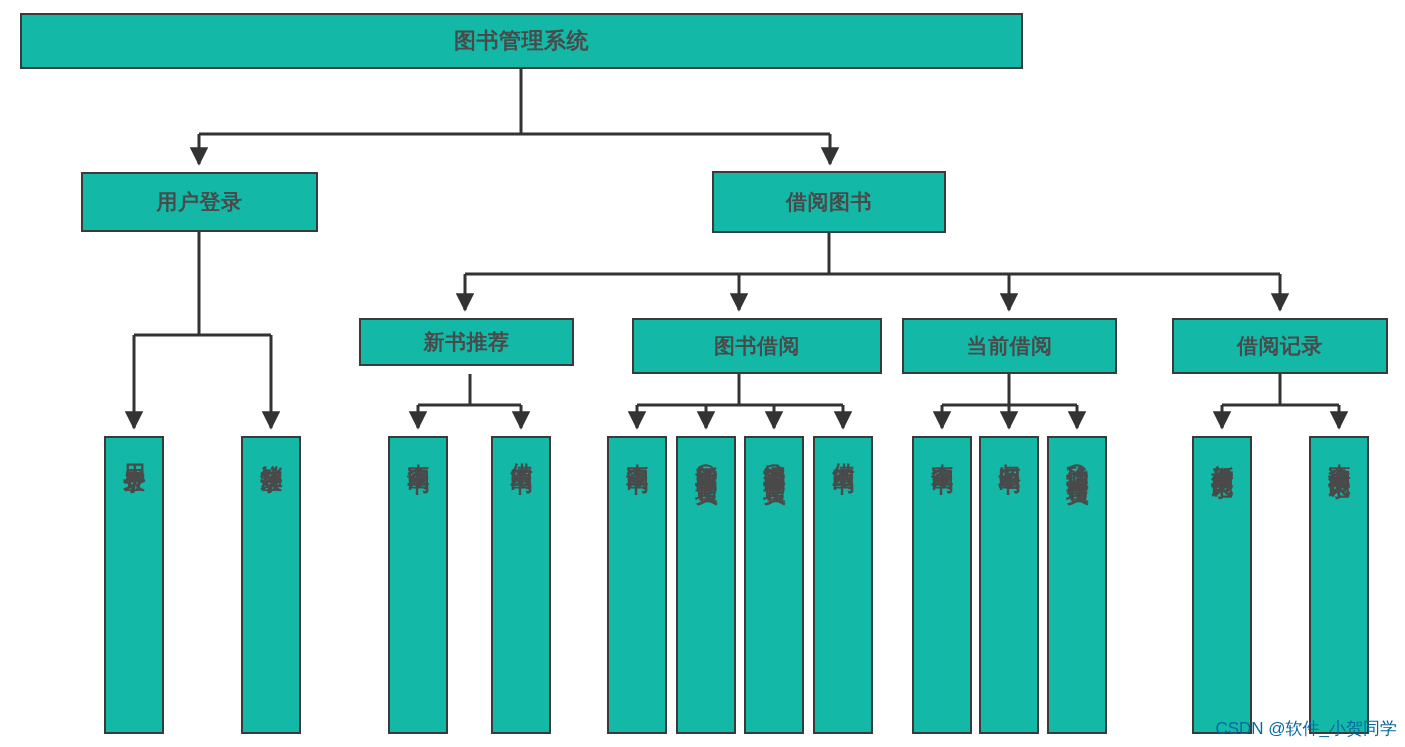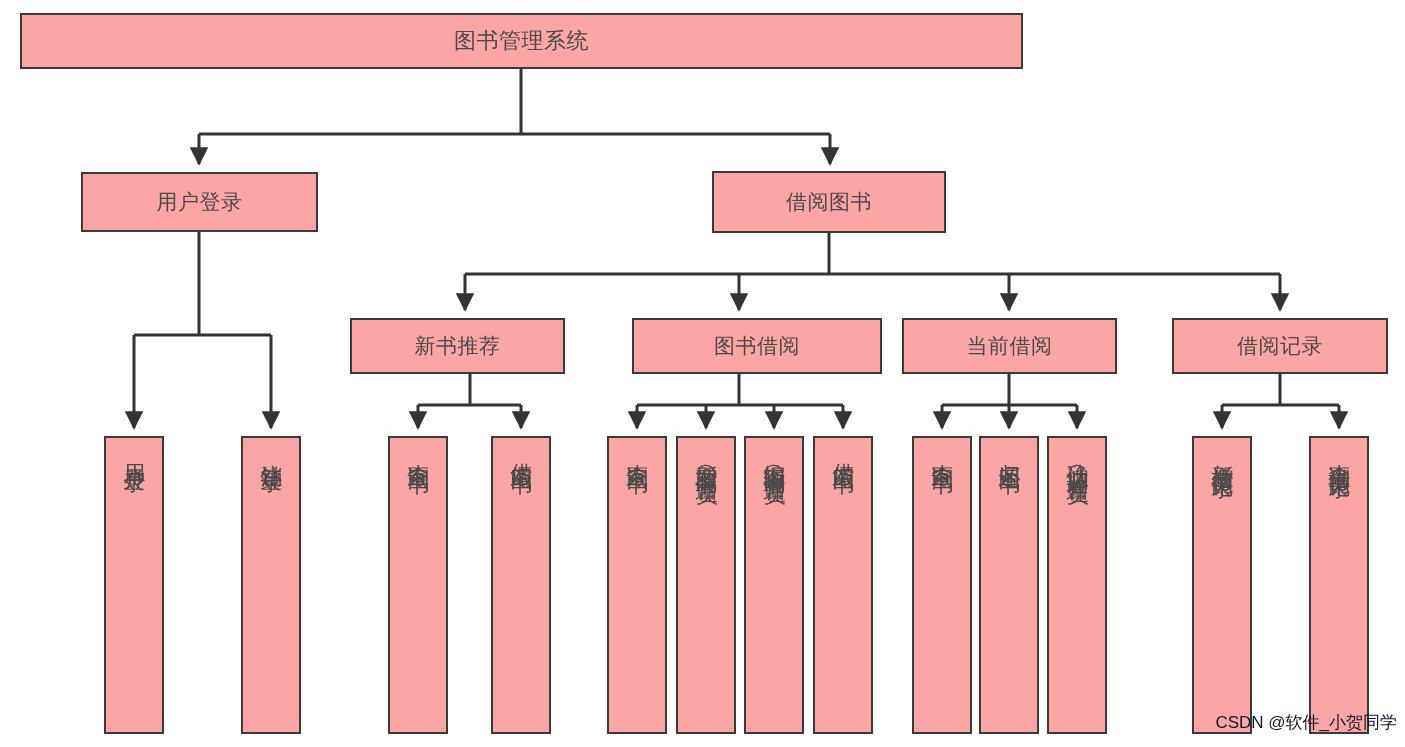--- a/index.html
+++ b/index.html
@@ -22,25 +22,26 @@
     left: 0;
     top: 0;
     width: 1405px;
     height: 747px;
     pointer-events: none;
   }
   .node {
     position: absolute;
     box-sizing: border-box;
     border: 2.5px solid #3a3a3a;
-    background: #fca5a5;
+    background: #14b8a6;
     display: flex;
     align-items: center;
     justify-content: center;
     color: #4a4a4a;
+    font-weight: bold;
   }
   .node-label {
     color: #4a4a4a;
     letter-spacing: 0.5px;
     white-space: nowrap;
     text-align: center;
   }
   
   .h-node .node-label {
     font-size: 21px;
@@ -59,23 +60,23 @@
     writing-mode: vertical-rl;
     text-orientation: upright;
     font-size: 22px;
     line-height: 1.22;
     letter-spacing: 3px;
     white-space: nowrap;
   }
   .watermark {
     position: absolute;
     right: 8px;
-    bottom: 13px;
+    bottom: 7px;
     font-size: 17px;
-    color: #0f172a;
+    color: #0369a1;
     white-space: nowrap;
     user-select: none;
   }
 </style>
 </head>
 <body>
 
 <div id="canvas">
 
   <svg class="wires" viewBox="0 0 1405 747" preserveAspectRatio="none">
@@ -134,21 +135,21 @@
   </div>
 
   <div class="node h-node" style="left:81px; top:172px; width:237px; height:60px;">
     <span class="node-label">用户登录</span>
   </div>
 
   <div class="node h-node" style="left:712px; top:171px; width:234px; height:62px;">
     <span class="node-label">借阅图书</span>
   </div>
 
-  <div class="node h-node" style="left:350px; top:318px; width:215px; height:56px;">
+  <div class="node h-node" style="left:359px; top:318px; width:215px; height:48px;">
     <span class="node-label">新书推荐</span>
   </div>
 
   <div class="node h-node" style="left:632px; top:318px; width:250px; height:56px;">
     <span class="node-label">图书借阅</span>
   </div>
 
   <div class="node h-node" style="left:1172px; top:318px; width:216px; height:56px;">
     <span class="node-label">借阅记录</span>
   </div>

